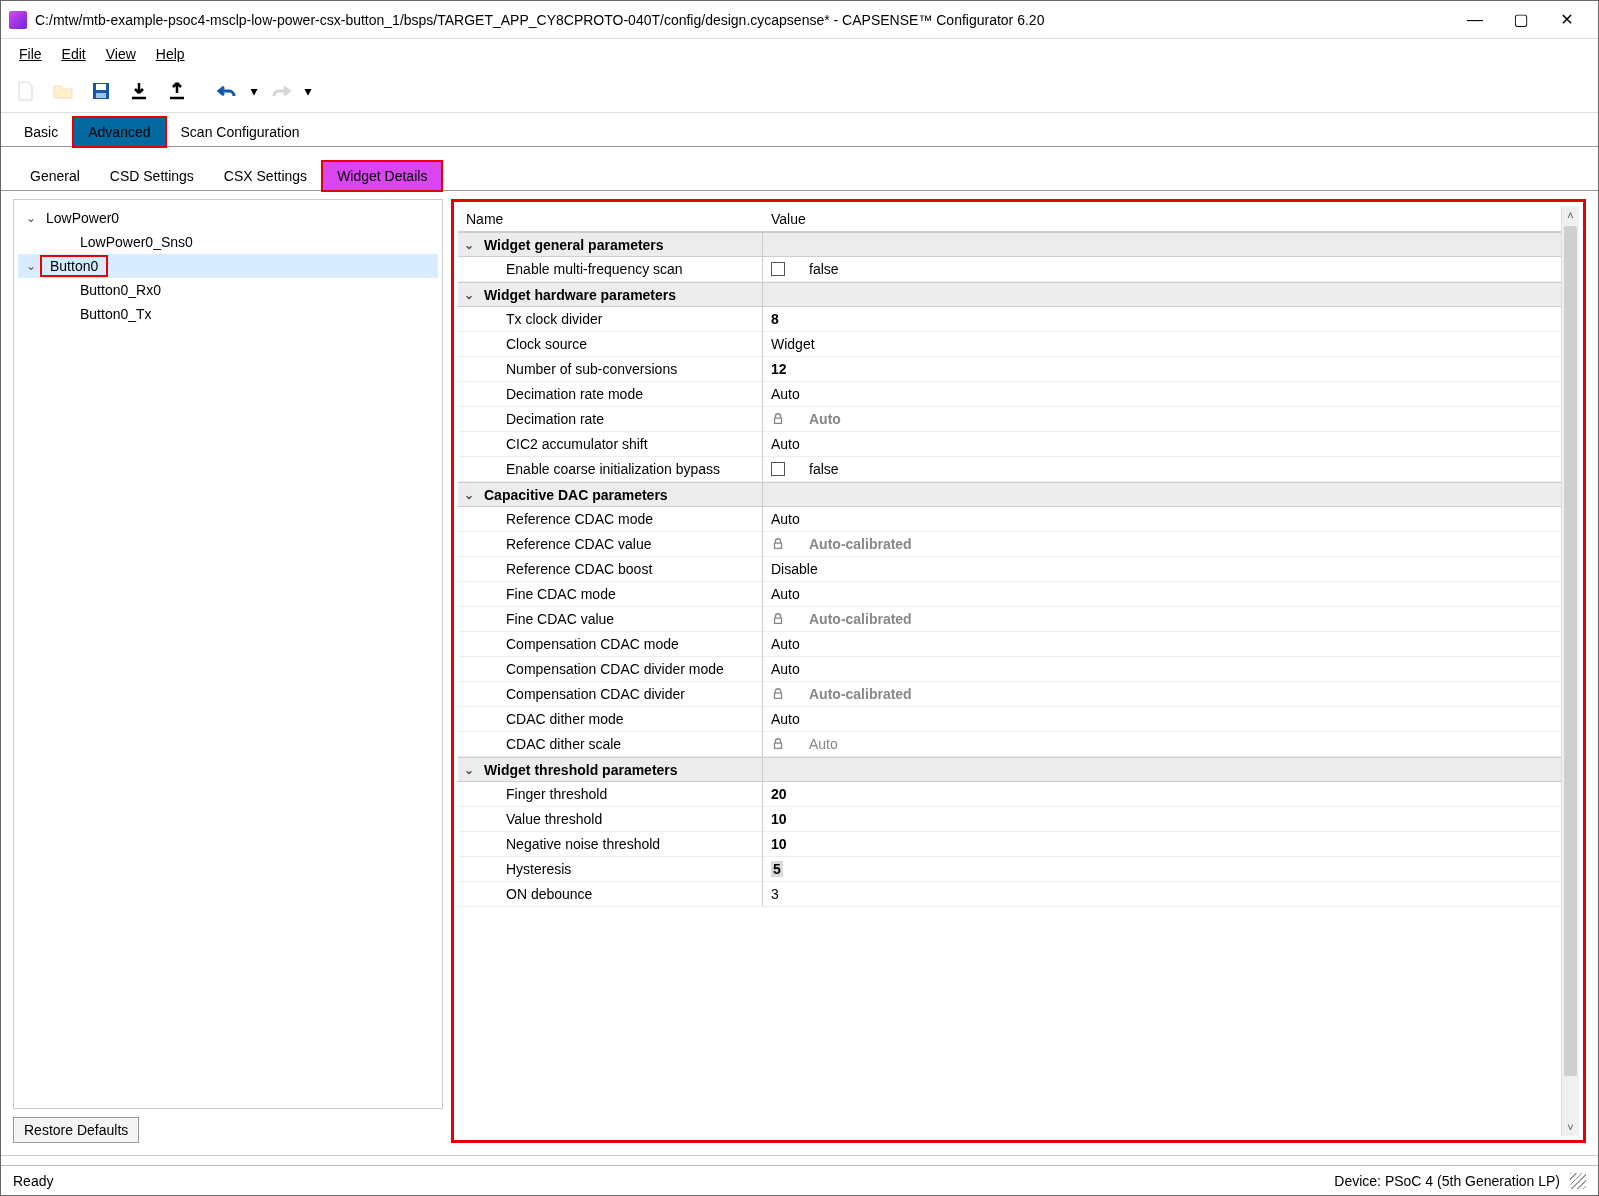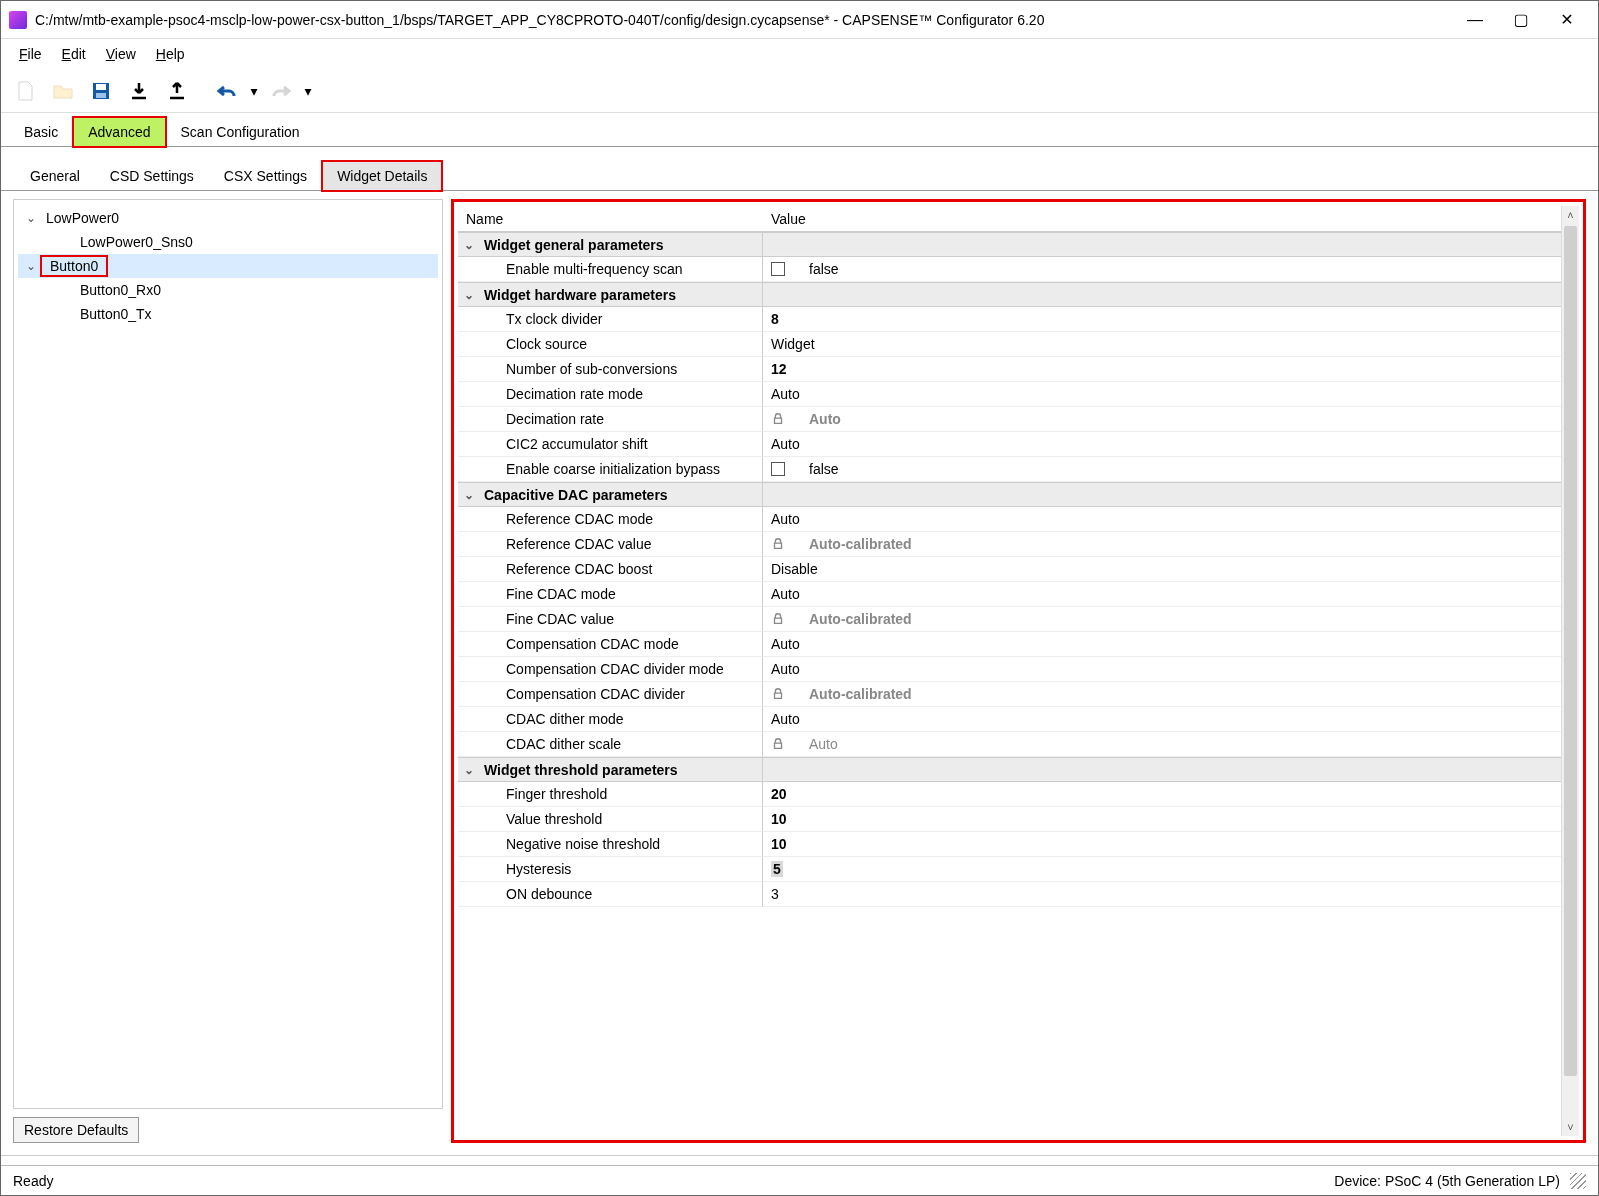--- a/index.html
+++ b/index.html
@@ -7,40 +7,40 @@
 
 
 .titlebar { height: 38px; display: flex; align-items: center; padding: 0 8px; background: #fff; border-bottom: 1px solid #ddd; }
 .titlebar-icon { width: 18px; height: 18px; background: linear-gradient(135deg,#d946ef,#6d28d9); margin-right: 8px; border-radius: 2px; }
 .titlebar-text { flex: 1; color: #000; }
 .win-btns { display: flex; gap: 0; }
 .win-btn { width: 46px; height: 30px; display: flex; align-items: center; justify-content: center; font-size: 16px; color:#000; }
 
 
 .menubar { height: 30px; display: flex; align-items: center; padding: 0 8px; background:#fff; }
-.menuitem { padding: 4px 10px; }
+.menuitem { padding: 4px 10px; text-decoration: underline; }
 .menuitem span.u { text-decoration: underline; }
 
 
 .toolbar { height: 44px; display: flex; align-items: center; padding: 0 6px; background:#fff; border-bottom:1px solid #ddd; gap:2px; }
 .tbtn { width: 36px; height: 36px; display: flex; align-items: center; justify-content: center; }
 .tbtn svg { width: 24px; height: 24px; }
 .tbtn.disabled svg { opacity: .35; }
 .sep { width:10px; }
 
 
 .maintabs { height: 34px; display: flex; align-items: flex-end; padding: 0 8px; background:#fff; border-bottom:1px solid #999; }
 .mtab { padding: 6px 14px; border:1px solid transparent; margin-bottom:-1px; }
-.mtab.active { border:1px solid #999; border-bottom:1px solid #fff; background:#bef264; }
+.mtab.active { border:1px solid #999; border-bottom:1px solid #fff; background:#0369a1; }
 .mtab.highlight { outline: 2px solid #e60000; outline-offset:-1px; }
 
 
 .subtabs { height: 34px; display: flex; align-items: flex-end; padding: 0 14px; margin-top:10px; border-bottom:1px solid #999; }
 .stab { padding: 6px 14px; border:1px solid transparent; margin-bottom:-1px; }
-.stab.active { border:1px solid #999; border-bottom:1px solid #fff; background:#e5e5e5; }
+.stab.active { border:1px solid #999; border-bottom:1px solid #fff; background:#d946ef; }
 .stab.highlight { outline: 2px solid #e60000; outline-offset:-1px; }
 
 
 .content { flex:1; display:flex; padding: 8px 12px 8px 12px; gap:8px; min-height:0; }
 
 
 .tree-wrap { width: 430px; display:flex; flex-direction:column; }
 .tree { flex:1; border:1px solid #ccc; padding:6px 4px; }
 .tnode { display:flex; align-items:center; height:24px; padding-left:8px; }
 .tnode .caret { width:16px; color:#555; font-size:12px; }

